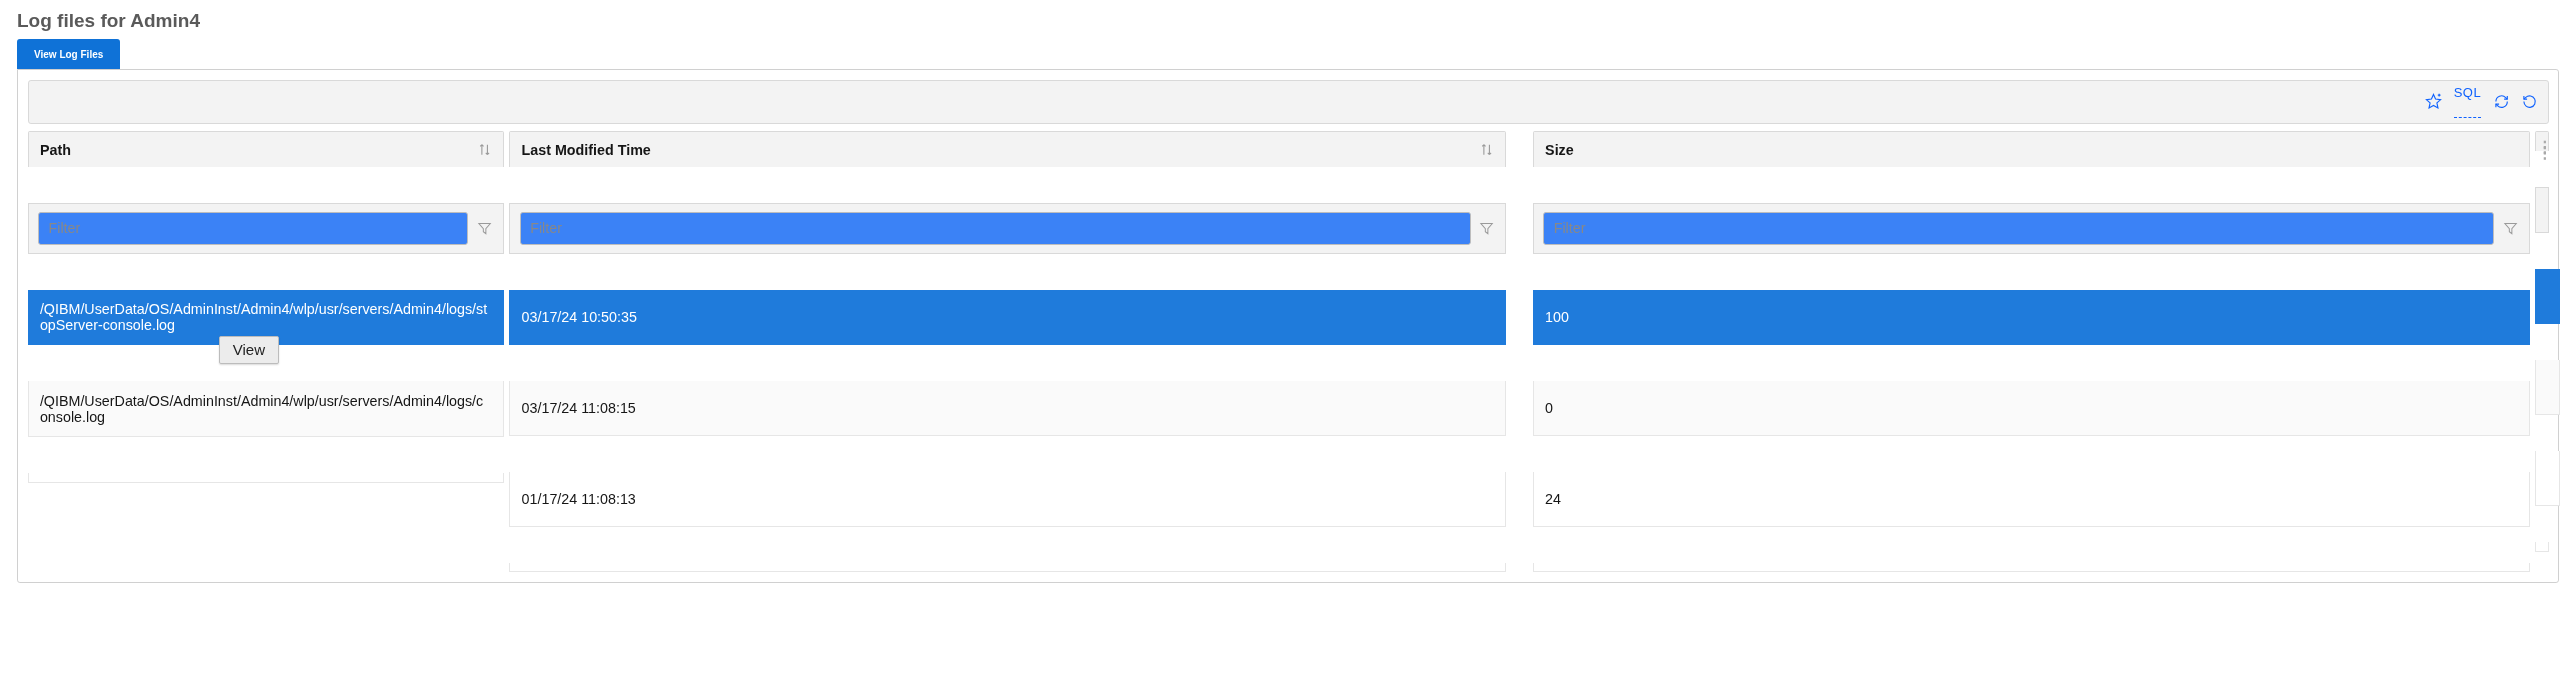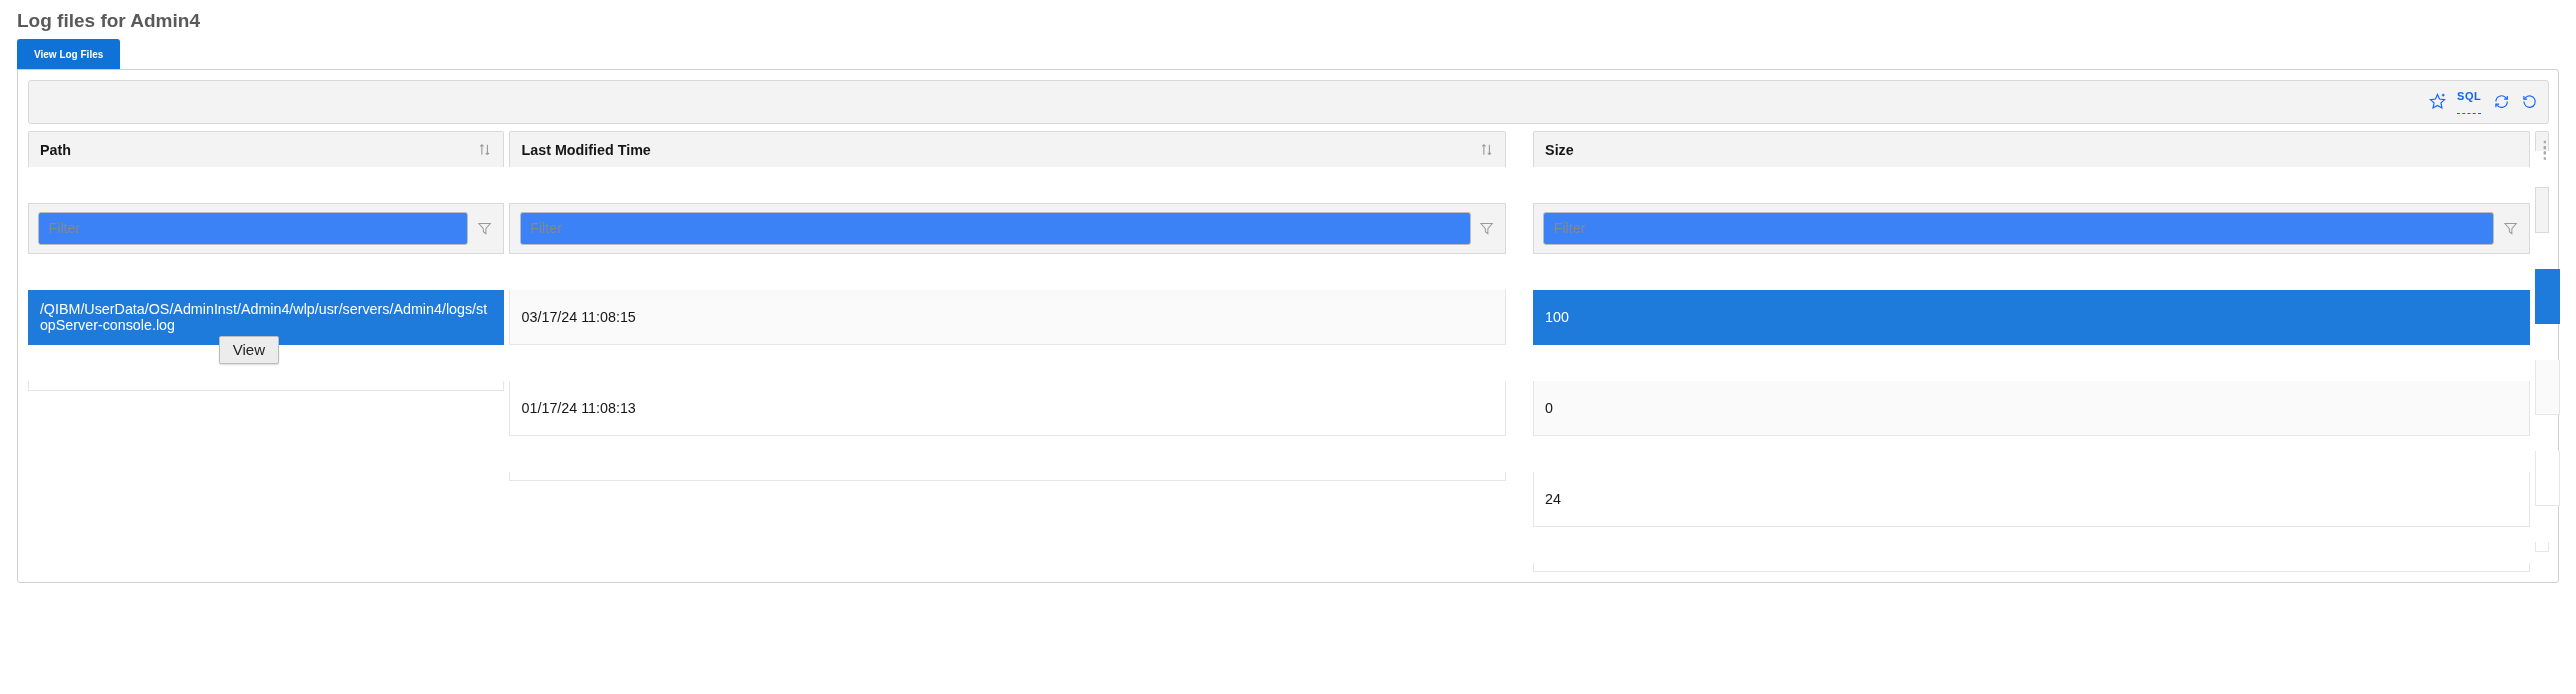--- a/index.html
+++ b/index.html
@@ -48,26 +48,26 @@
   .toolbar .icon {
     width: 17px;
     height: 17px;
     display: inline-flex;
     align-items: center;
     justify-content: center;
     cursor: pointer;
     color: #0f62fe;
   }
   .sql-label {
-    font-size: 11px;
-    font-weight: 700;
+    font-size: 13px;
+    font-weight: 400;
     letter-spacing: 0.5px;
     color: #0f62fe;
     border-bottom: 1px dashed #0f62fe;
-    padding-bottom: 11px;
+    padding-bottom: 17px;
     cursor: pointer;
   }
   .grid {
     display: flex;
     gap: 5.7px;
     position: relative;
   }
   .col {
     display: flex;
     flex-direction: column;
@@ -227,40 +227,46 @@
               <polygon points="3,4 21,4 14,12 14,20 10,17 10,12"></polygon>
             </svg>
         </span>
       </div>
       <div class="cell selected">
         <span>/QIBM/UserData/OS/AdminInst/Admin4/wlp/usr/servers/Admin4/logs/stopServer-console.log</span>
         <div class="context-menu">
           <span>View</span>
         </div>
       </div>
+      <div class="cell">
+        <span>/QIBM/UserData/OS/AdminInst/Admin4/wlp/usr/servers/Admin4/logs/console.log</span>
+      </div>
       <div class="cell spacer"></div>
     </div>
 
     <div class="col">
       <div class="hdr">
         <span>Last Modified Time</span>
         <span class="sort">
           <svg viewBox="0 0 24 24" width="13.3" height="13.3" fill="none" stroke="currentColor" stroke-width="2">
             <path d="M7 3v18M7 3l-3 3M7 3l3 3M17 21V3M17 21l-3-3M17 21l3-3"></path>
           </svg>
         </span>
       </div>
       <div class="filter-row">
         <input class="filter-input" placeholder="Filter" style="">
         <span class="funnel">
           <svg viewBox="0 0 24 24" width="15.2" height="15.2" fill="none" stroke="currentColor" stroke-width="1.6">
               <polygon points="3,4 21,4 14,12 14,20 10,17 10,12"></polygon>
             </svg>
         </span>
       </div>
+      <div class="cell selected">
+        <span>03/17/24 10:50:35</span>
+      </div>
       <div class="cell">
         <span>03/17/24 11:08:15</span>
       </div>
       <div class="cell alt">
         <span>01/17/24 11:08:13</span>
       </div>
       <div class="cell spacer"></div>
     </div>
 
     <div class="col size" style="position:relative;">

